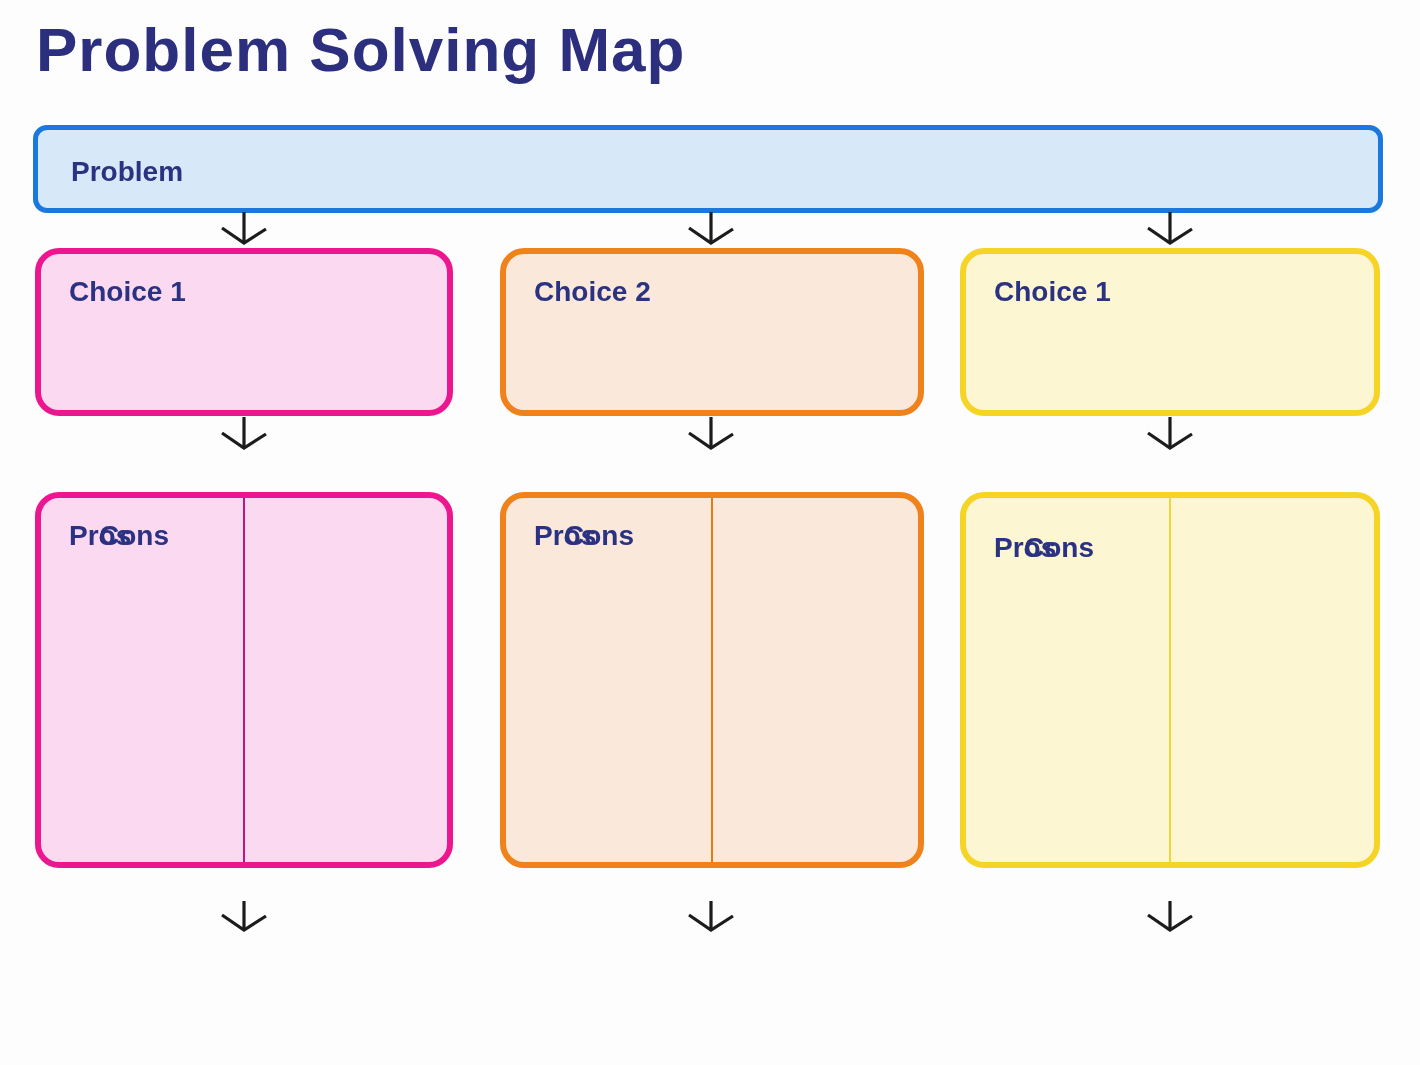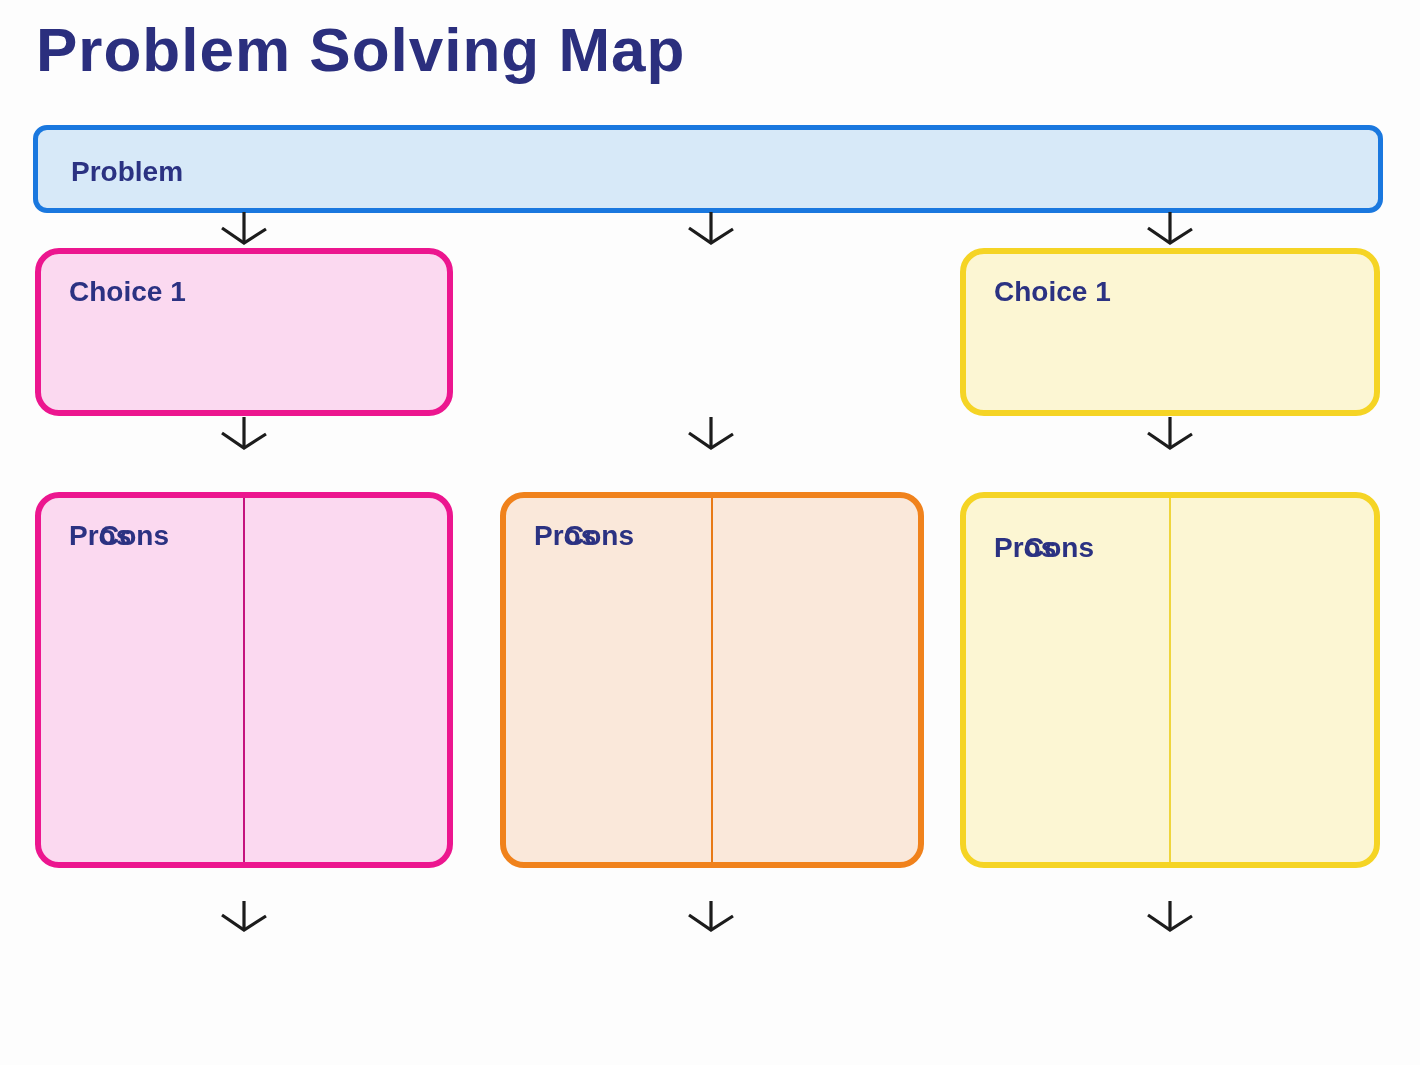--- a/index.html
+++ b/index.html
@@ -114,20 +114,23 @@
   <div class="arrow" style="left:1142px; top:212px;">
     <svg width="56" height="36" viewBox="0 0 56 36">
         <line x1="28" y1="0" x2="28" y2="31" stroke="#1c1c1c" stroke-width="3.2"></line>
         <polyline points="6,16 28,31 50,17" fill="none" stroke="#1c1c1c" stroke-width="3.2"></polyline>
       </svg>
   </div>
 
   <div class="node card choice-row col1 pink">
     <span class="node-label">Choice 1</span>
   </div>
+  <div class="node card choice-row col2 orange">
+    <span class="node-label">Choice 2</span>
+  </div>
   <div class="node card choice-row col3 yellow">
     <span class="node-label">Choice 1</span>
   </div>
 
   <div class="arrow" style="left:216px; top:417px;">
     <svg width="56" height="36" viewBox="0 0 56 36">
         <line x1="28" y1="0" x2="28" y2="31" stroke="#1c1c1c" stroke-width="3.2"></line>
         <polyline points="6,16 28,31 50,17" fill="none" stroke="#1c1c1c" stroke-width="3.2"></polyline>
       </svg>
   </div>

